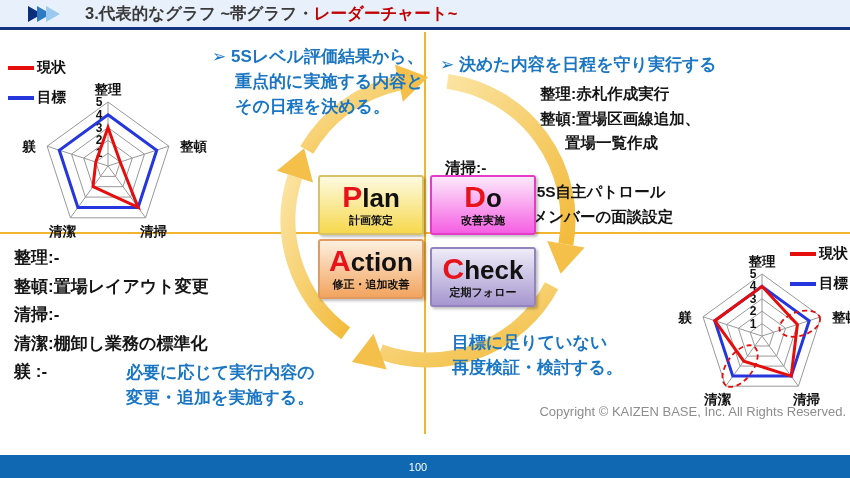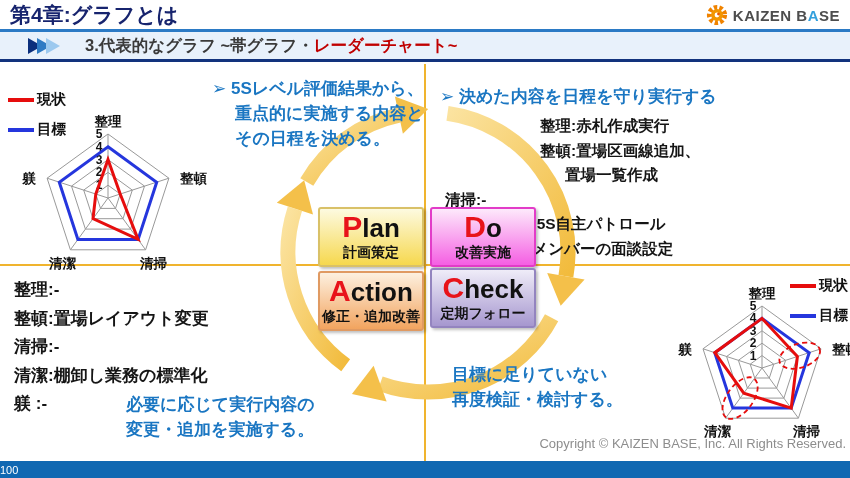--- a/index.html
+++ b/index.html
@@ -45,48 +45,36 @@
   #action-list{left:14px;top:214px;font-size:17px;line-height:28.5px;}
   .ln{white-space:pre;}
   #do-list .i1{margin-left:95px;}
   #do-list .i2{margin-left:120px;}
   #plan-note .i1{margin-left:23px;}
   
   .pdca{position:absolute;width:102px;height:56px;border-radius:3px;display:flex;flex-direction:column;
         align-items:center;justify-content:center;z-index:3;box-shadow:2px 2px 3px rgba(0,0,0,0.25);}
   .pdca .word{font-size:26px;font-weight:700;line-height:1.02;color:#111;}
   .pdca .word .initial{color:#e8131a;font-size:30px;}
-  .pdca .cap{font-size:14px;font-weight:700;color:#111;margin-top:1px;}
+  .pdca .cap{font-size:11px;font-weight:700;color:#111;margin-top:1px;}
   .pdca.plan{left:318px;top:145px;background:linear-gradient(#fdfae0,#f6d84e);border:2px solid #d9c168;}
   .pdca.do{left:430px;top:145px;background:linear-gradient(#fde9fb,#f55fe3);border:2px solid #e23cc8;}
   .pdca.action{left:318px;top:209px;background:linear-gradient(#fdf0df,#f2a45f);border:2px solid #e09a62;}
-  .pdca.check{left:430px;top:206px;background:linear-gradient(#efecf8,#a697cf);border:2px solid #9384bf;text-align:center;}
+  .pdca.check{left:430px;top:217px;background:linear-gradient(#efecf8,#a697cf);border:2px solid #9384bf;text-align:center;}
   #copyright{position:absolute;right:4px;top:374px;font-size:13px;color:#8d8d8d;z-index:4;margin-left:7px;}
   
-  footer{position:absolute;left:0;right:0;bottom:0;height:17px;background:#1068b2;display:flex;
-         align-items:center;justify-content:flex-start;}
+  footer{position:absolute;left:0;right:0;bottom:0;height:23px;background:#1068b2;display:flex;
+         align-items:center;justify-content:center;}
   footer .page{color:#fff;font-size:11px;padding-right:14px;}
 </style>
 </head>
 <body>
 
 <div class="slide">
 
-  <div class="hdr">
-    <h1>第4章:グラフとは</h1>
-    <div class="logo">
-      <svg width="22" height="22" viewBox="0 0 24 24">
-        <circle cx="12" cy="12" r="8" fill="none" stroke="#f08300" stroke-width="6" stroke-dasharray="3.5 2.2"></circle>
-        <circle cx="12" cy="12" r="6.5" fill="#f29600"></circle>
-        <circle cx="12" cy="12" r="2.6" fill="#fff"></circle>
-        <circle cx="13.6" cy="11" r="1.5" fill="#e95504"></circle>
-      </svg>
-      <span class="brand"><span>KAIZEN B</span><span class="accent">A</span><span>SE</span></span>
-    </div>
-  </div>
 
   <div class="subbar">
     <span class="chevrons">
       <span class="chev c1"></span>
         <span class="chev c2"></span>
         <span class="chev c3"></span>
     </span>
     <span class="subtitle-text"><span>3.代表的なグラフ ~帯グラフ・</span><span class="red">レーダーチャート~</span></span>
   </div>
 

